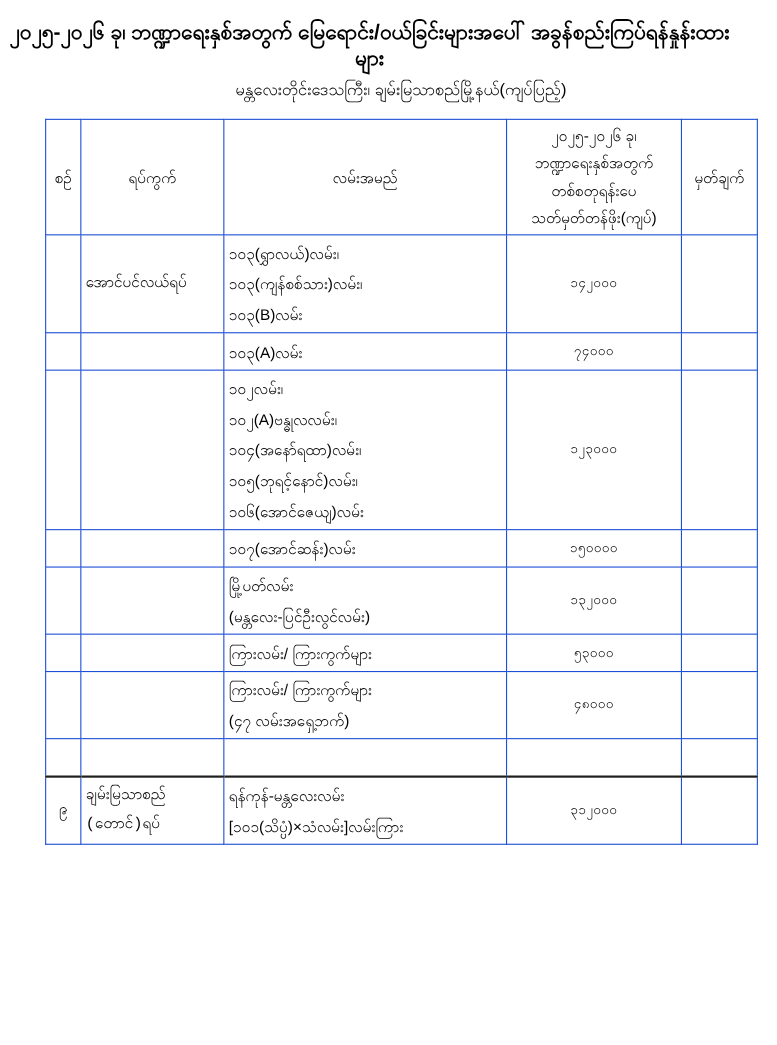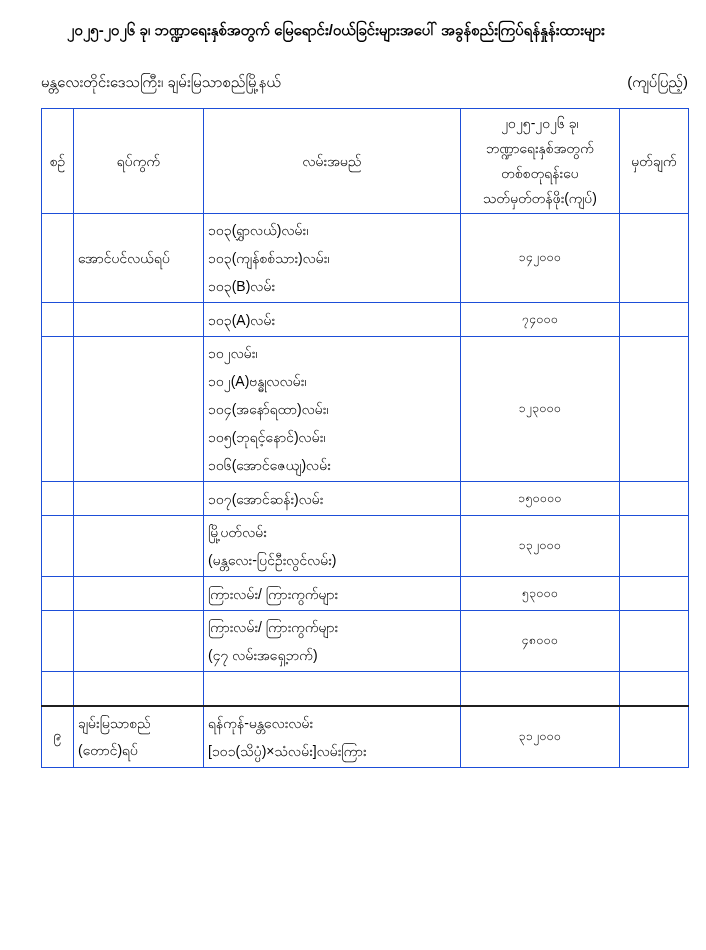--- a/index.html
+++ b/index.html
@@ -13,30 +13,30 @@
     position: relative;
     overflow: hidden;
   }
   .doc-title {
     position: absolute;
     top: 18px;
     left: 0;
     width: 672px;
     text-align: center;
     font-weight: bold;
-    font-size: 15px;
+    font-size: 19px;
     line-height: 24px;
   }
   .subtitle-row {
     position: absolute;
     top: 70px;
     left: 41px;
     width: 647px;
     display: flex;
-    justify-content: space-between;
+    justify-content: center;
     font-size: 15px;
     line-height: 24px;
   }
   table.rates {
     position: absolute;
     top: 108px;
     left: 41px;
     width: 647px;
     border-collapse: collapse;
     table-layout: fixed;
@@ -44,21 +44,21 @@
   }
   table.rates td, table.rates th {
     border: 1px solid #1d4ed8;
     padding: 2px 4px;
     vertical-align: middle;
     font-weight: normal;
     height: 34px;
   }
   tr.header-row th { height: 105px; text-align: center; line-height: 25px; }
   td.cell-no { text-align: center; }
-  td.cell-ward { font-weight: bold; padding-left: 6px; line-height: 27px; }
+  td.cell-ward { font-weight: bold; padding-left: 6px; line-height: 27px; font-family: Liberation Mono, monospace; }
   td.cell-street { text-align: left; padding-left: 8px; line-height: 28px; }
   td.cell-value { text-align: center; font-size: 12px; letter-spacing: 0.5px; }
   tr.section-start td { border-top: 2px solid #1f1f1f; }
   .hdr-line { display: block; }
 </style>
 </head>
 <body>
 
 <div class="doc-title">၂၀၂၅-၂၀၂၆ ခု၊ ဘဏ္ဍာရေးနှစ်အတွက် မြေရောင်း/ဝယ်ခြင်းများအပေါ် အခွန်စည်းကြပ်ရန်နှုန်းထားများ</div>
 

